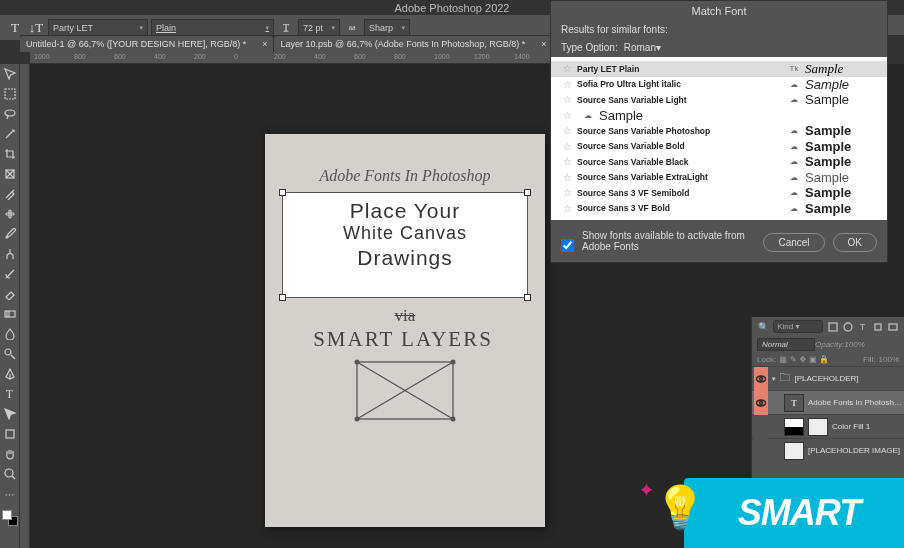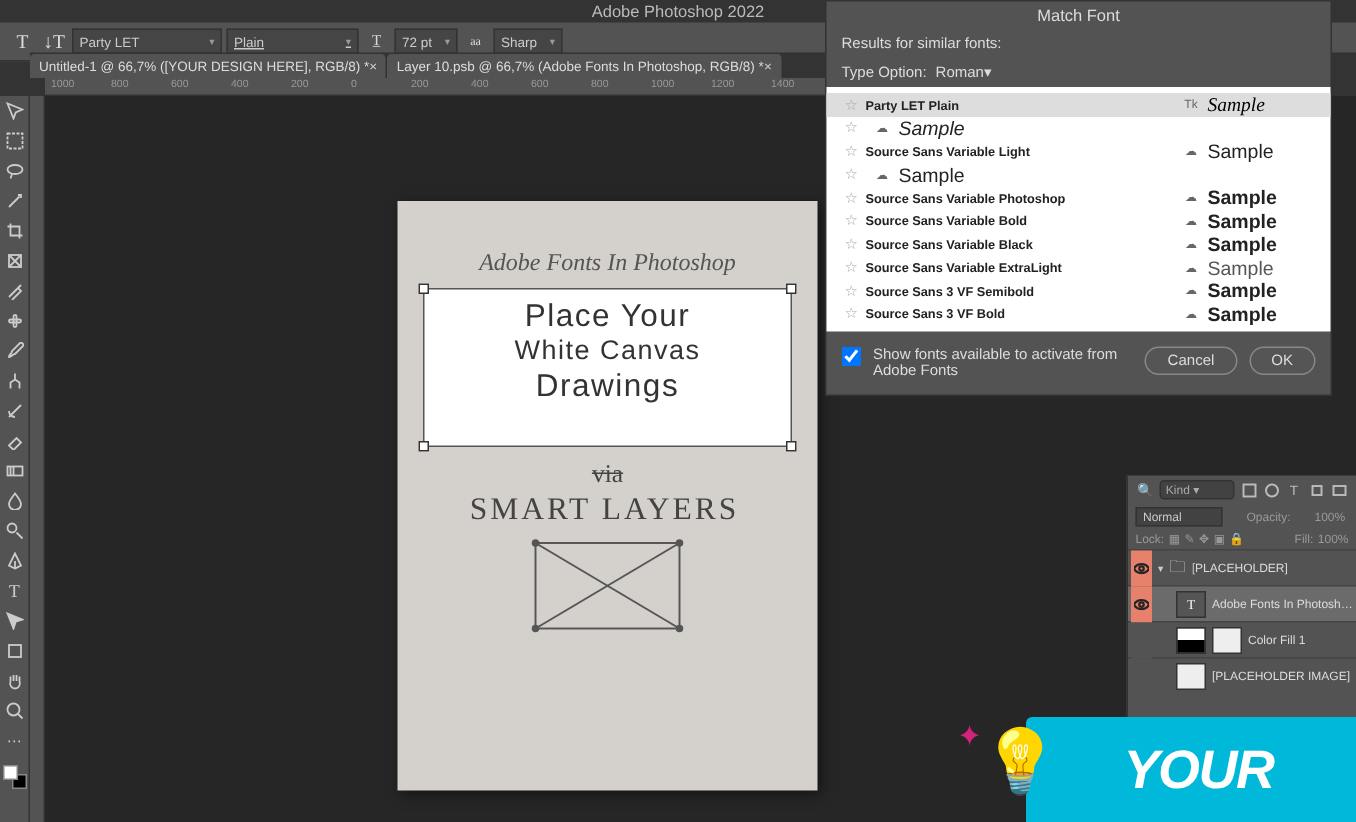--- a/index.html
+++ b/index.html
@@ -2,25 +2,25 @@
 <html><head>
 <meta charset="utf-8">
 <style>
 * { box-sizing: border-box; margin: 0; padding: 0; font-family: -apple-system, "Segoe UI", Arial, sans-serif; }
 body { width: 904px; height: 548px; overflow: hidden; background: #333; position: relative; }
 .app-title { position: absolute; top: 2px; left: 0; right: 0; text-align: center; color: #bbb; font-size: 11px; }
 .options-bar { position: absolute; top: 15px; left: 0; right: 0; height: 26px; background: #535353; display: flex; align-items: center; padding: 0 6px; gap: 3px; border-bottom: 1px solid #333; }
 .options-bar .t-icon { color: #ddd; font-family: serif; font-size: 13px; width: 18px; text-align: center; }
 .options-bar .drop { height: 17px; background: #454545; color: #ccc; font-size: 9px; border: 1px solid #333; padding: 0 4px; display: flex; align-items: center; gap: 3px; }
 .options-bar .drop.wide { width: 100px; }
-.options-bar .drop.med { width: 88px; text-decoration: underline; }
+.options-bar .drop.med { width: 123px; text-decoration: underline; }
 .options-bar .num { width: 42px; }
 .options-bar .arrow { font-size: 7px; color: #999; margin-left: auto; }
 .tabs-bar { position: absolute; top: 35px; left: 20px; right: 0; height: 17px; background: #333; display: flex; align-items: flex-end; }
-.tab { background: #535353; color: #ddd; font-size: 9px; padding: 3px 6px; display: flex; align-items: center; gap: 0; border-top-left-radius: 3px; border-top-right-radius: 3px; margin-right: 1px; }
+.tab { background: #535353; color: #ddd; font-size: 9px; padding: 3px 6px; display: flex; align-items: center; gap: 16px; border-top-left-radius: 3px; border-top-right-radius: 3px; margin-right: 1px; }
 .tab .close-x { font-size: 9px; color: #ccc; }
 .ruler-h { position: absolute; top: 52px; left: 30px; right: 340px; height: 12px; background: #535353; border-bottom: 1px solid #333; display: flex; font-size: 7px; color: #999; overflow: hidden; }
 .ruler-h span { position: absolute; top: 1px; }
 .ruler-v { position: absolute; top: 64px; left: 20px; width: 10px; bottom: 0; background: #535353; border-right: 1px solid #333; font-size: 7px; color: #999; }
 .tools-left { position: absolute; top: 64px; left: 0; width: 20px; bottom: 0; background: #535353; border-right: 1px solid #333; display: flex; flex-direction: column; align-items: center; padding-top: 2px; gap: 4px; }
 .tool-btn { width: 16px; height: 16px; display: flex; align-items: center; justify-content: center; color: #ccc; font-size: 10px; }
 .tool-btn svg { width: 12px; height: 12px; stroke: #ccc; fill: none; stroke-width: 1.2; }
 .swatches { width: 16px; height: 16px; position: relative; margin-top: 4px; }
 .swatches .fg-sw { position: absolute; width: 10px; height: 10px; background: #fff; border: 1px solid #888; left: 0; top: 0; z-index: 2; }
 .swatches .bg-sw { position: absolute; width: 10px; height: 10px; background: #000; border: 1px solid #888; right: 0; bottom: 0; }
@@ -41,29 +41,29 @@
 .match-title { text-align: center; color: #ddd; font-size: 11px; padding: 4px 0; }
 .match-sub { padding: 3px 10px; color: #ddd; font-size: 10px; }
 .match-row { padding: 4px 10px; display: flex; align-items: center; gap: 6px; color: #ddd; font-size: 10px; }
 .font-list { background: #fff; padding: 4px 0; }
 .font-item { display: flex; align-items: center; padding: 1px 12px; height: 15.5px; }
 .font-item.sel { background: #ddd; }
 .font-item .star { color: #aaa; font-size: 10px; width: 14px; }
 .font-item .fname { flex: 1; font-size: 8.5px; color: #222; font-weight: bold; }
 .font-item .ficon { width: 22px; font-size: 8px; color: #666; text-align: center; }
 .font-item .sample { width: 70px; font-size: 13px; }
-.match-footer { padding: 10px; display: flex; align-items: flex-start; gap: 8px; }
+.match-footer { padding: 10px; display: flex; align-items: flex-end; gap: 8px; }
 .match-footer .chk-lbl { color: #ddd; font-size: 10px; flex: 1; }
 .btn-ps { border: 1px solid #888; background: #555; color: #ddd; font-size: 10px; padding: 3px 14px; border-radius: 12px; }
 .layers-panel { position: absolute; top: 317px; right: 0; width: 153px; bottom: 0; background: #535353; border-left: 1px solid #333; font-size: 9px; color: #ccc; overflow: hidden; }
 .lp-head { display: flex; align-items: center; padding: 3px 6px; gap: 4px; }
 .lp-head .srch { flex: 1; background: #424242; border: 1px solid #333; padding: 1px 3px; font-size: 8px; color: #aaa; border-radius: 3px; }
 .lp-head .ic { width: 11px; height: 11px; display: inline-flex; align-items: center; justify-content: center; }
 .lp-head .ic svg { width: 10px; height: 10px; stroke: #bbb; fill: none; stroke-width: 1.3; }
-.lp-row1 { display: flex; padding: 2px 5px; gap: 16px; align-items: center; }
+.lp-row1 { display: flex; padding: 2px 5px; gap: 0; align-items: center; font-style: italic; }
 .lp-row1 .drop1 { background: #424242; border: 1px solid #333; padding: 1px 4px; font-size: 8px; width: 58px; }
 .lp-row1 .lbl { font-size: 8px; color: #999; }
 .lp-row2 { display: flex; padding: 2px 5px; gap: 3px; align-items: center; font-size: 8px; color: #999; }
 .layer-list { }
 .layer-item { display: flex; align-items: center; height: 24px; border-top: 1px solid #444; padding: 0 2px; gap: 4px; }
 .layer-item.sel { background: #6b6b6b; }
 .eye { width: 14px; background: #e8816b; height: 24px; display: flex; align-items: center; justify-content: center; }
 .eye.off { background: #535353; }
 .eye svg { width: 10px; stroke: #262626; fill: none; stroke-width: 1.5; }
 .l-thumb { width: 20px; height: 18px; background: #888; border: 1px solid #333; display: flex; align-items: center; justify-content: center; font-size: 9px; color: #fff; }
@@ -293,20 +293,21 @@
   </div>
   <div class="font-list">
     <div class="font-item sel">
         <span class="star">☆</span>
         <span class="fname">Party LET Plain</span>
         <span class="ficon">Tk</span>
         <span class="sample sample-1">Sample</span>
       </div>
     <div class="font-item">
         <span class="star">☆</span>
+        <span class="fname">Sofia Pro Ultra Light italic</span>
         <span class="ficon">☁</span>
         <span class="sample sample-2">Sample</span>
       </div>
     <div class="font-item">
         <span class="star">☆</span>
         <span class="fname">Source Sans Variable Light</span>
         <span class="ficon">☁</span>
         <span class="sample sample-3">Sample</span>
       </div>
     <div class="font-item">
@@ -435,14 +436,14 @@
       <span style="width:8px"></span>
       <div class="l-thumb t3"></div>
       <span class="l-name">[PLACEHOLDER IMAGE]</span>
     </div>
   </div>
 </div>
 
 <div class="watermark">
   <span class="bulb-lines">✦</span>
   <span class="bulb">💡</span>
-  <span class="txt">YOUR</span>
+  <span class="txt">SMART</span>
 </div>
 
 </body></html>

